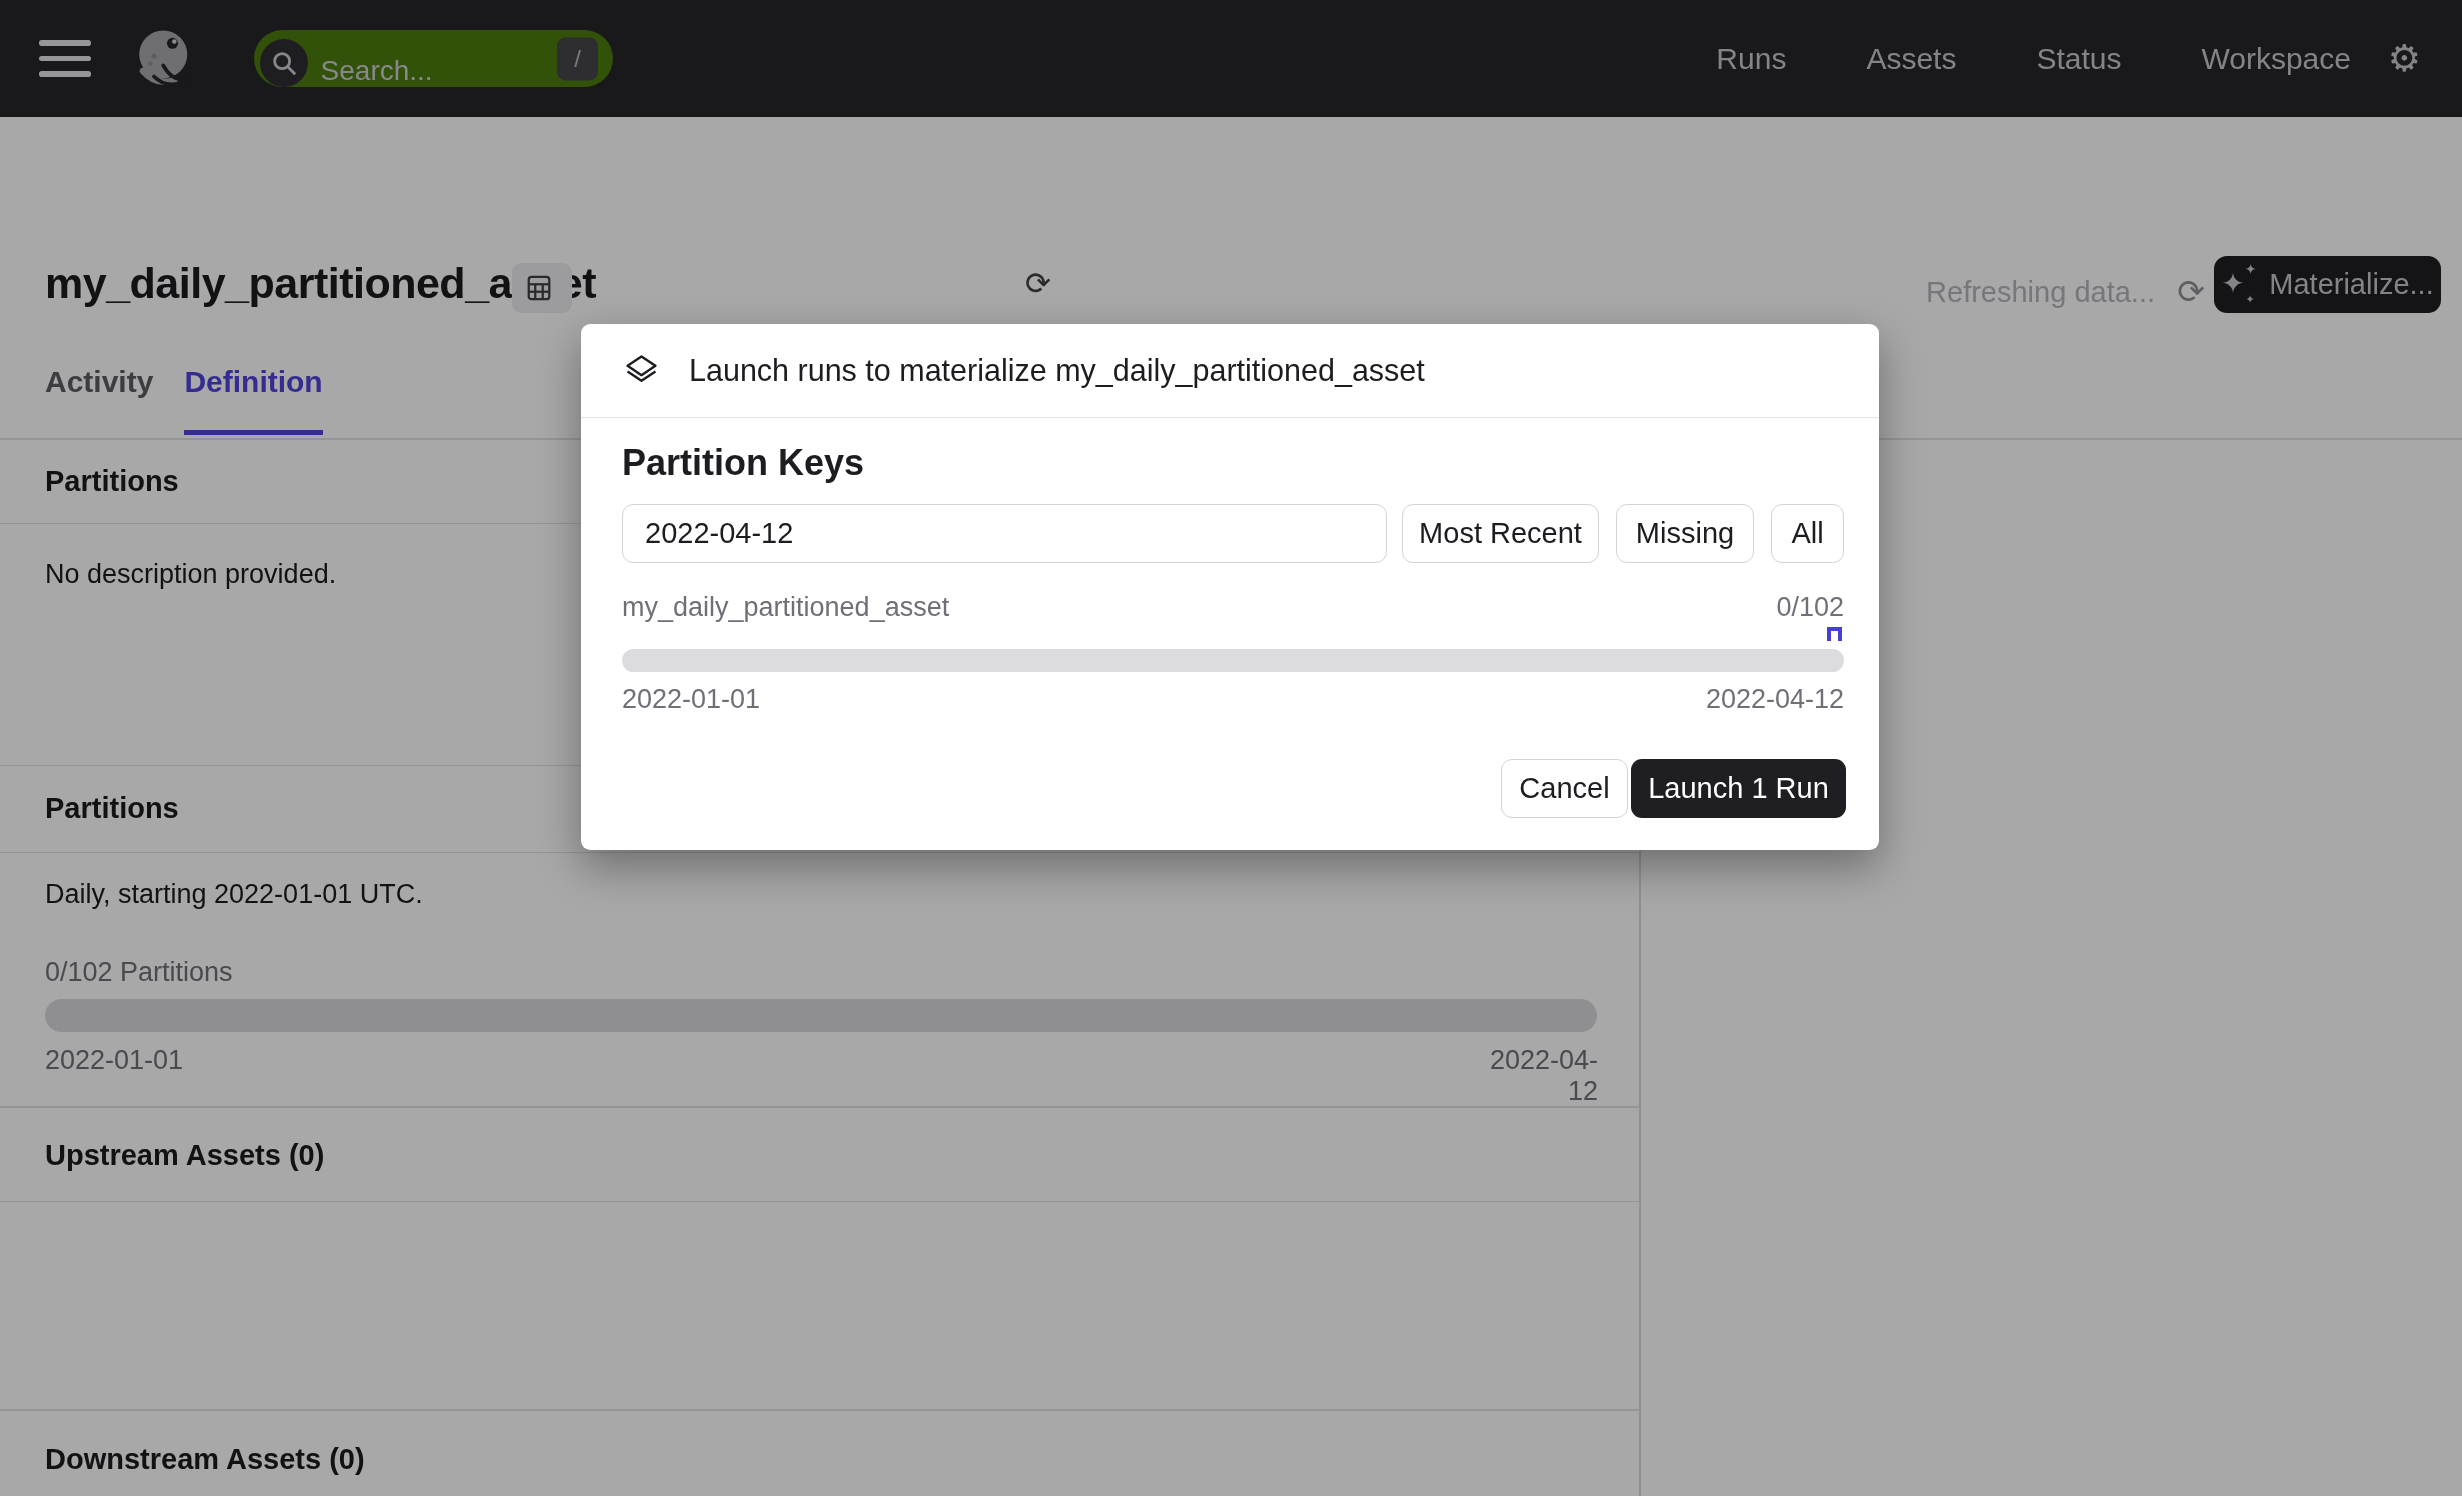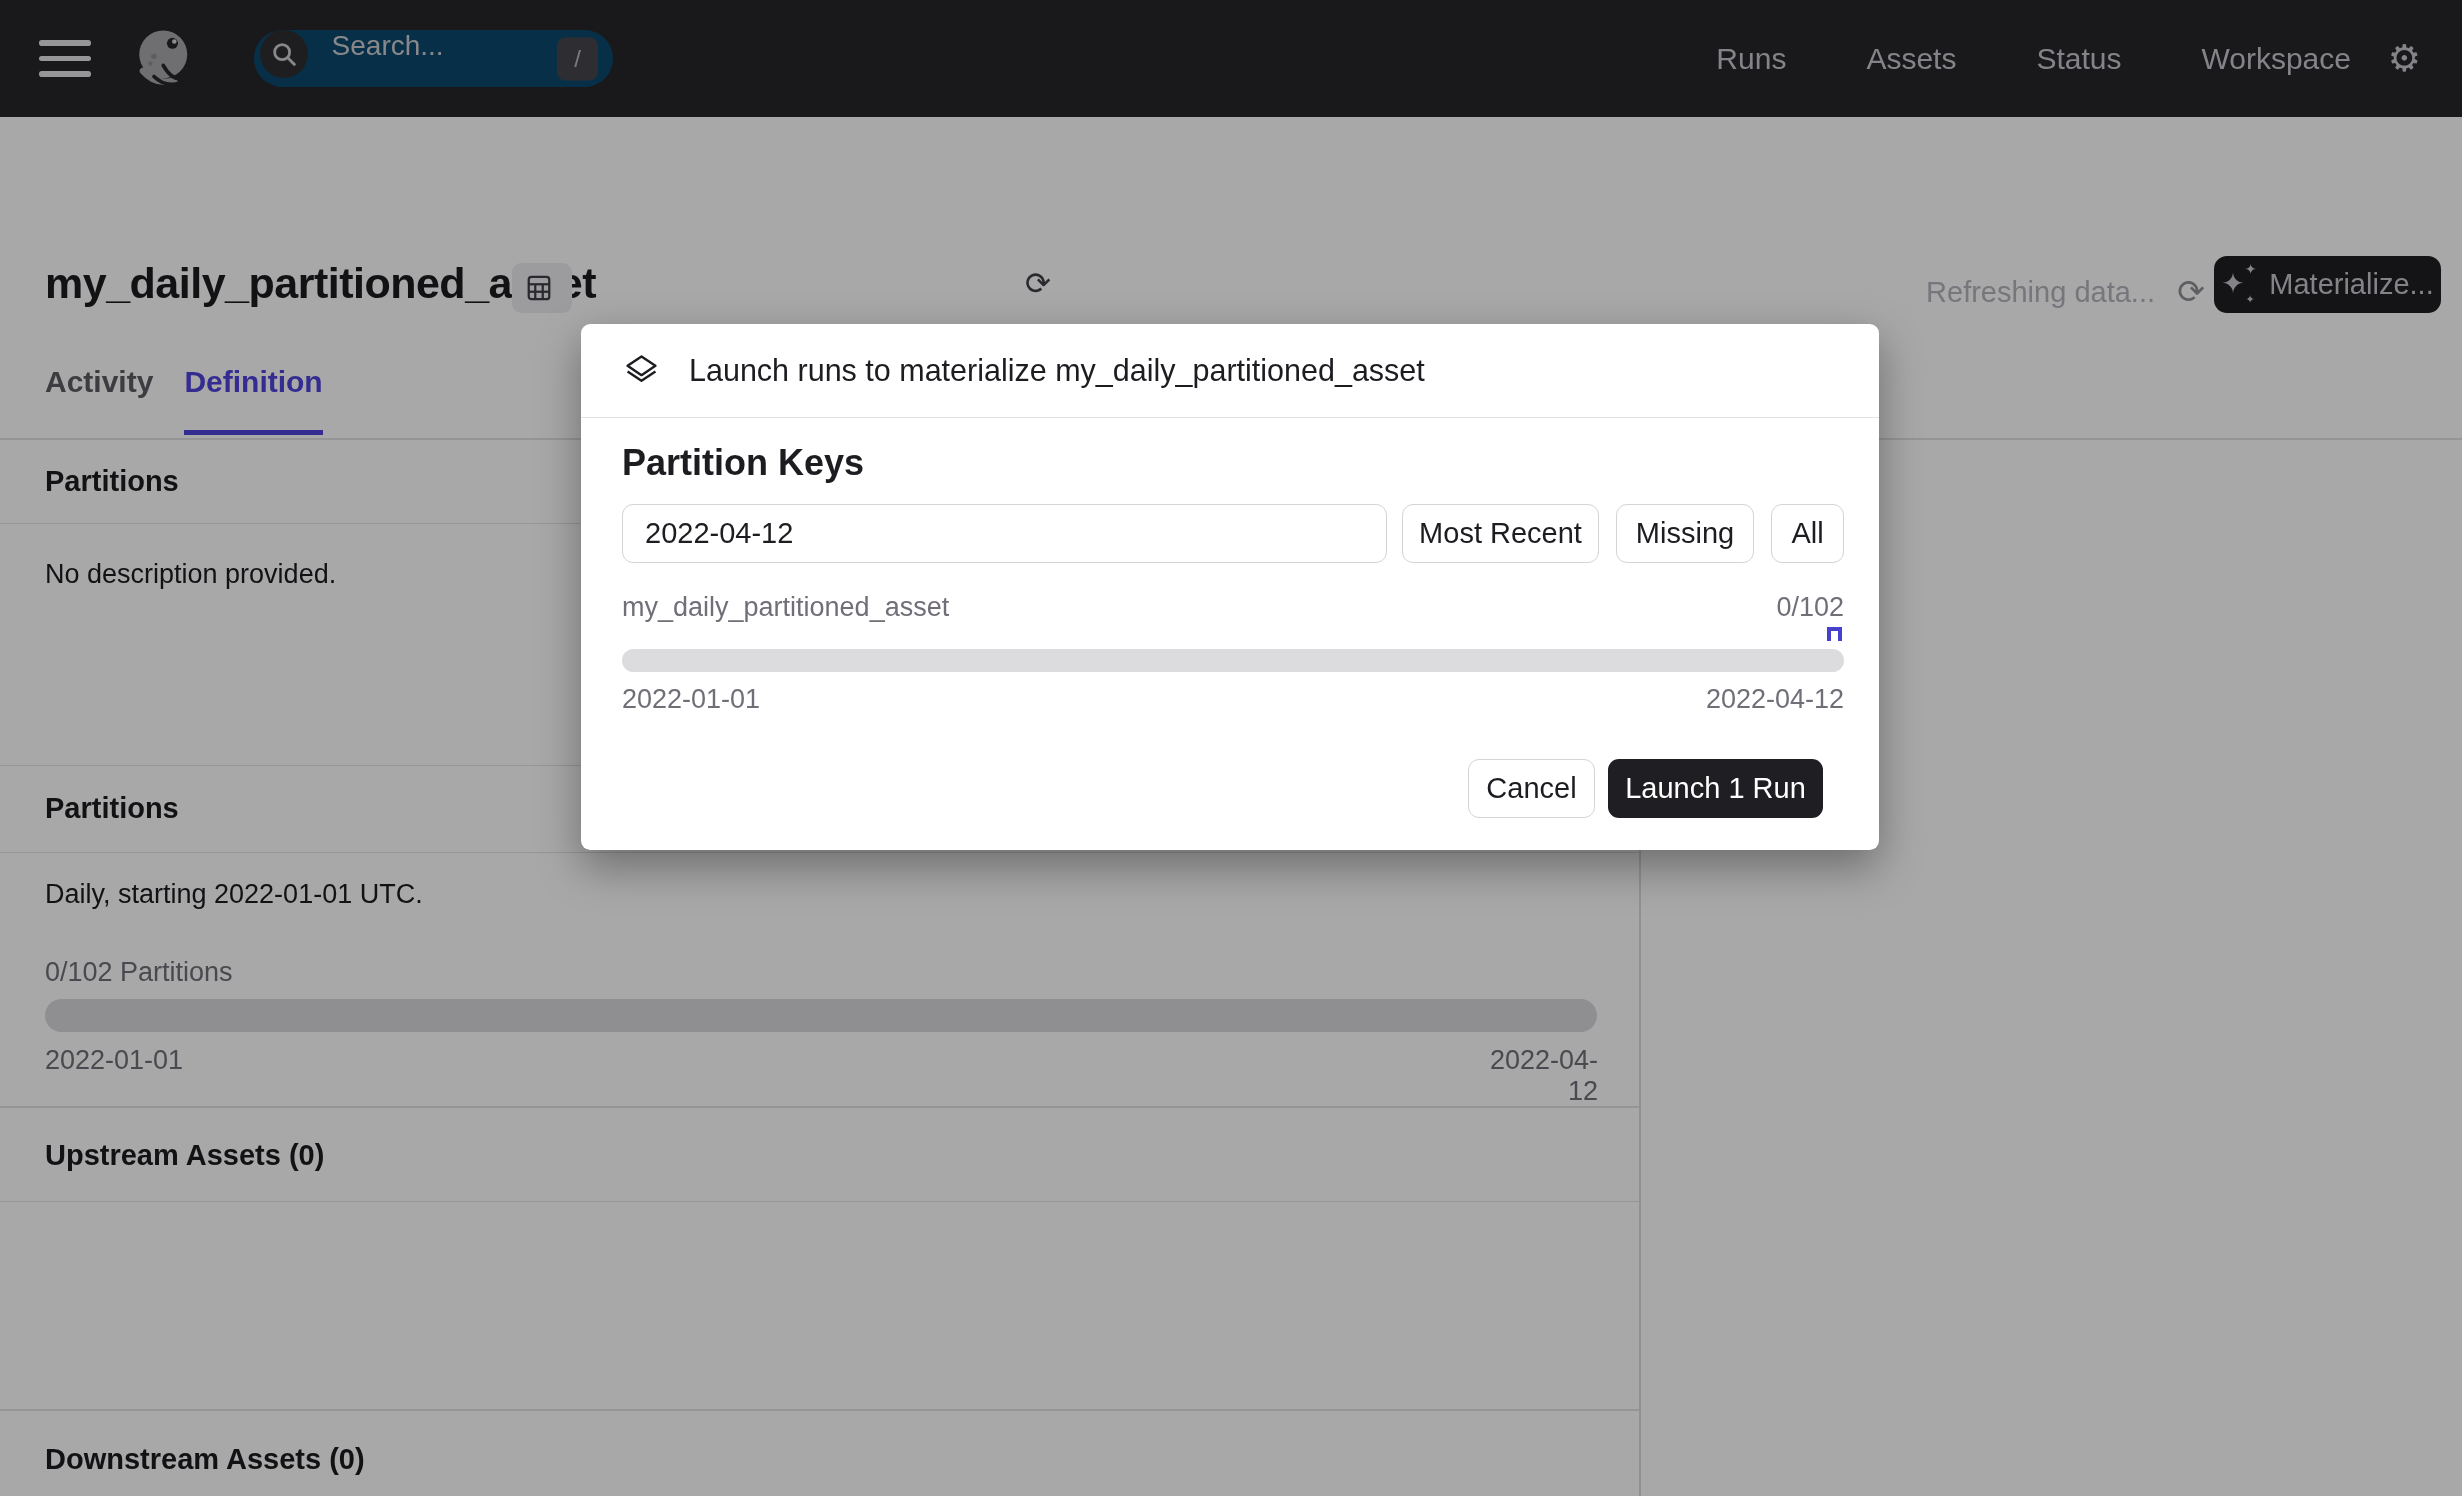--- a/index.html
+++ b/index.html
@@ -9,21 +9,21 @@
   
   .app-header{
     position:absolute; left:0; top:0; width:2462px; height:117px;
     background:#26262b; display:flex; align-items:center; z-index:10;
   }
   .hamburger{ width:52px; height:37px; margin-left:39px; display:flex; flex-direction:column; justify-content:space-between; cursor:pointer;}
   .hamburger span{ display:block; height:5.6px; border-radius:2.8px; background:#e4e4e8; }
   .logo{ margin-left:39px; width:72px; height:72px; position:relative; }
   .search-pill{
     margin-left:52px; width:359px; height:57px; border-radius:29px;
-    background:#0c4a6e; display:flex; align-items:flex-start; position:relative;gap:11px;
+    background:#4d7c0f; display:flex; align-items:flex-end; position:relative;
   }
   .search-icon-wrap{ width:48px; height:48px; border-radius:50%; background:#2e2e33; margin-left:5.6px;
     display:flex; align-items:center; justify-content:center; }
   .search-input{
     background:transparent; border:none; outline:none; color:#e8e8ec;
     font-size:28px; margin-left:13px; width:213px; font-family:inherit;
   }
   .search-input::placeholder{ color:#cfcfd4; }
   .slash-badge{
     position:absolute; right:15px; top:50%; transform:translateY(-50%);
@@ -96,21 +96,21 @@
   .chip.most-recent{ left:821px; width:197px; }
   .chip.missing{ left:1035px; width:138px;text-align:right; }
   .chip.all{ left:1190px; width:73px; }
   .progress-meta{ position:absolute; top:174px; left:41px; width:1222px; display:flex; justify-content:space-between; }
   .sel-marker{
     position:absolute; left:1246px; top:209px; width:15px; height:14px;
     border:4.6px solid #4640ce; border-bottom:none;
   }
   .modal-progress{ position:absolute; left:41px; top:231px; width:1222px; height:23px; border-radius:12px; background:#dcdcdf; }
   .date-row{ position:absolute; top:266px; left:41px; width:1222px; display:flex; justify-content:space-between; }
-  .modal-footer{ position:absolute; left:0; bottom:32px; width:100%; display:flex; justify-content:flex-end; gap:13px; padding-right:56px; }
+  .modal-footer{ position:absolute; left:0; bottom:32px; width:100%; display:flex; justify-content:flex-end; gap:3px; padding-right:33px; }
   .btn{
     height:59px; border-radius:11px; font-size:29px; display:flex; align-items:center; justify-content:center; cursor:pointer;
     font-family:inherit;
   }
   .btn-cancel{ width:127px; background:#fff; border:1.9px solid #d4d4d8; color:#1c1c21; }
   .btn-launch{ width:215px; background:#1f1f23; border:none; color:#ffffff; }
 </style>
 </head>
 <body>
 

